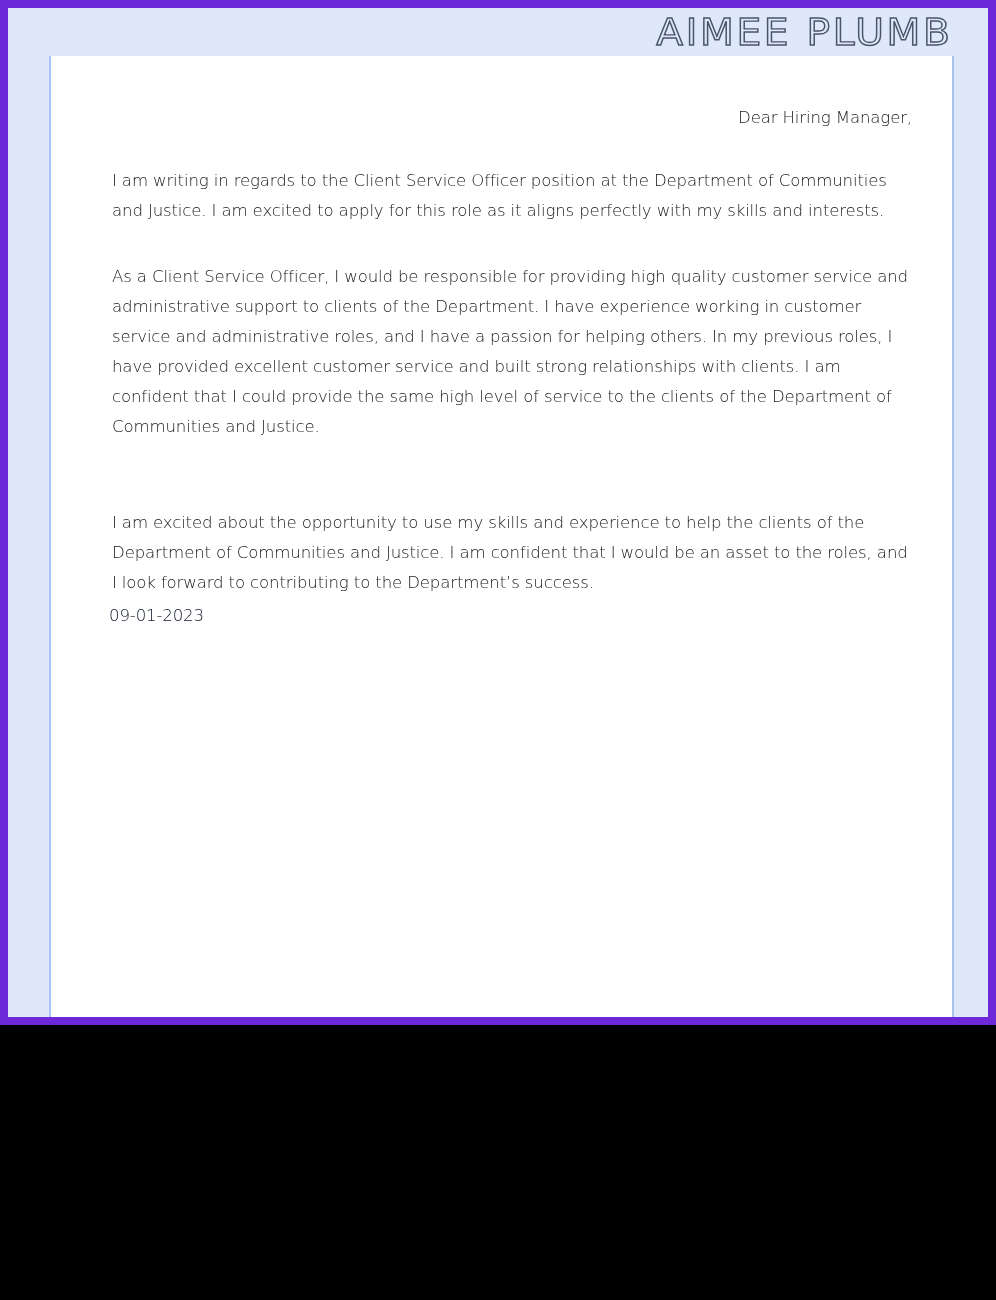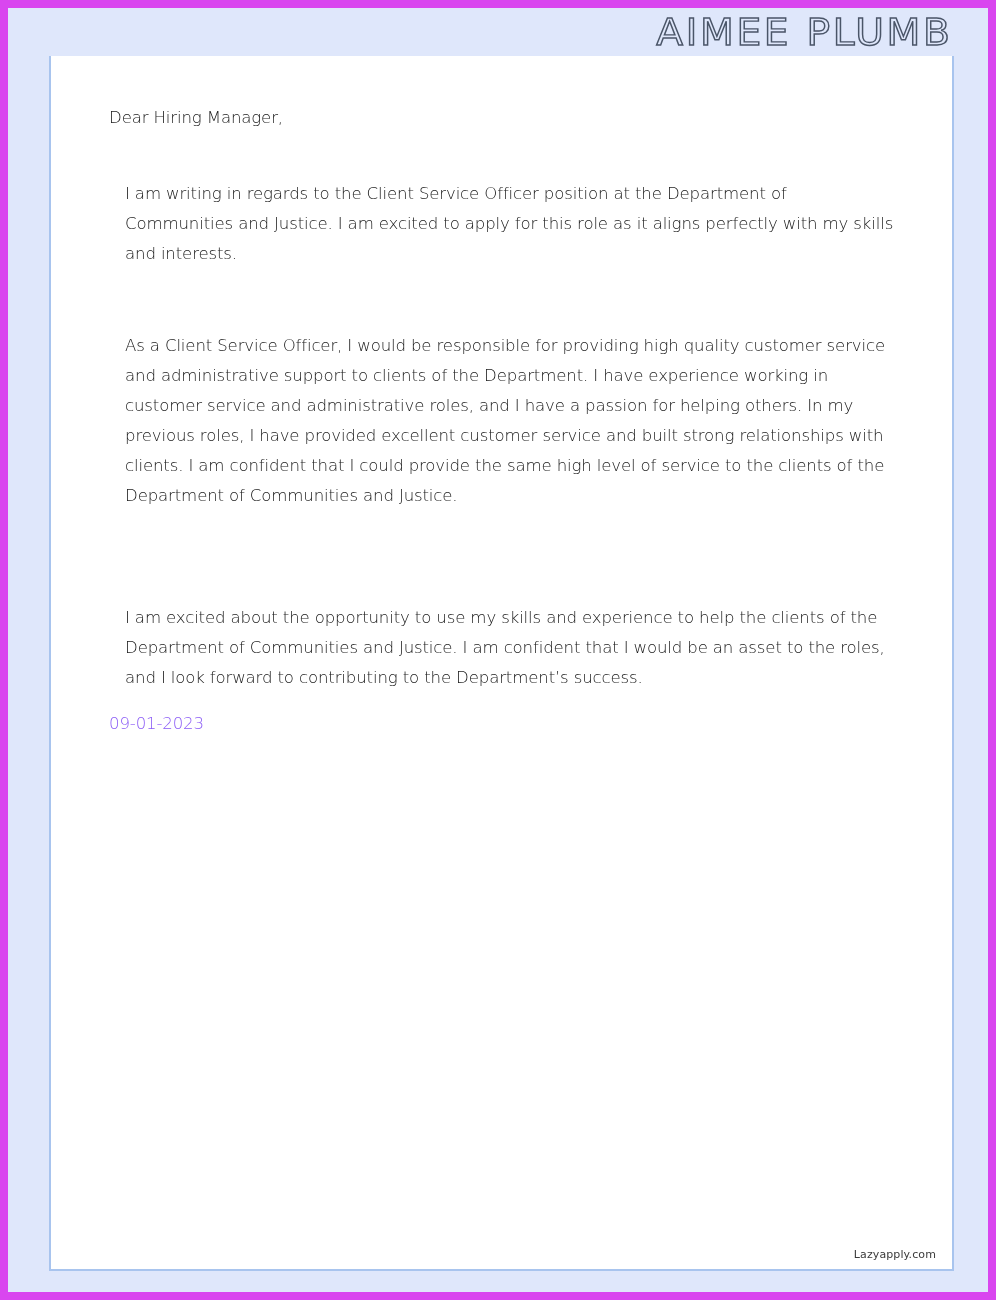--- a/index.html
+++ b/index.html
@@ -4,23 +4,23 @@
 <style>
   html, body {
     margin: 0;
     padding: 0;
     background: #000000;
   }
 
   .page {
     position: relative;
     width: 996px;
-    height: 1300px;
+    height: 1025px;
     background: #dfe7fb;
-    border: 8px solid #d946ef;
+    border: 8px solid #6d28d9;
     box-sizing: border-box;
     overflow: hidden;
     font-family: "DejaVu Sans", sans-serif;
   }
 
   
   .header-band {
     position: absolute;
     left: 8px;
     top: 0px;
@@ -81,45 +81,46 @@
   }
 
   .letter-line {
     font-family: "DejaVu Sans", sans-serif;
     font-size: 16.6px;
     font-weight: 300;
     color: #1a1a1a;
     line-height: 30px;
     margin: 0;
     letter-spacing: -0.15px;
+    text-align: right;
   }
 
   .letter-para {
     font-family: "DejaVu Sans", sans-serif;
     font-size: 16.6px;
     font-weight: 300;
     color: #1a1a1a;
     line-height: 30px;
-    margin: 16px;
+    margin: 3px;
     letter-spacing: -0.15px;
     max-width: 800px;
   }
 
   .spacer-line {
     height: 30px;
   }
 
   .letter-date {
     font-family: "DejaVu Sans", sans-serif;
     font-size: 16.6px;
     font-weight: 300;
     line-height: 30px;
     margin: 0;
     letter-spacing: -0.15px;
-    color: #8b5cf6;
+    color: #0f172a;
   }
 
   
   .sheet-footer {
     position: absolute;
     right: 16px;
     bottom: 8px;
     font-family: "DejaVu Sans", sans-serif;
     font-size: 11px;
     font-weight: 400;

